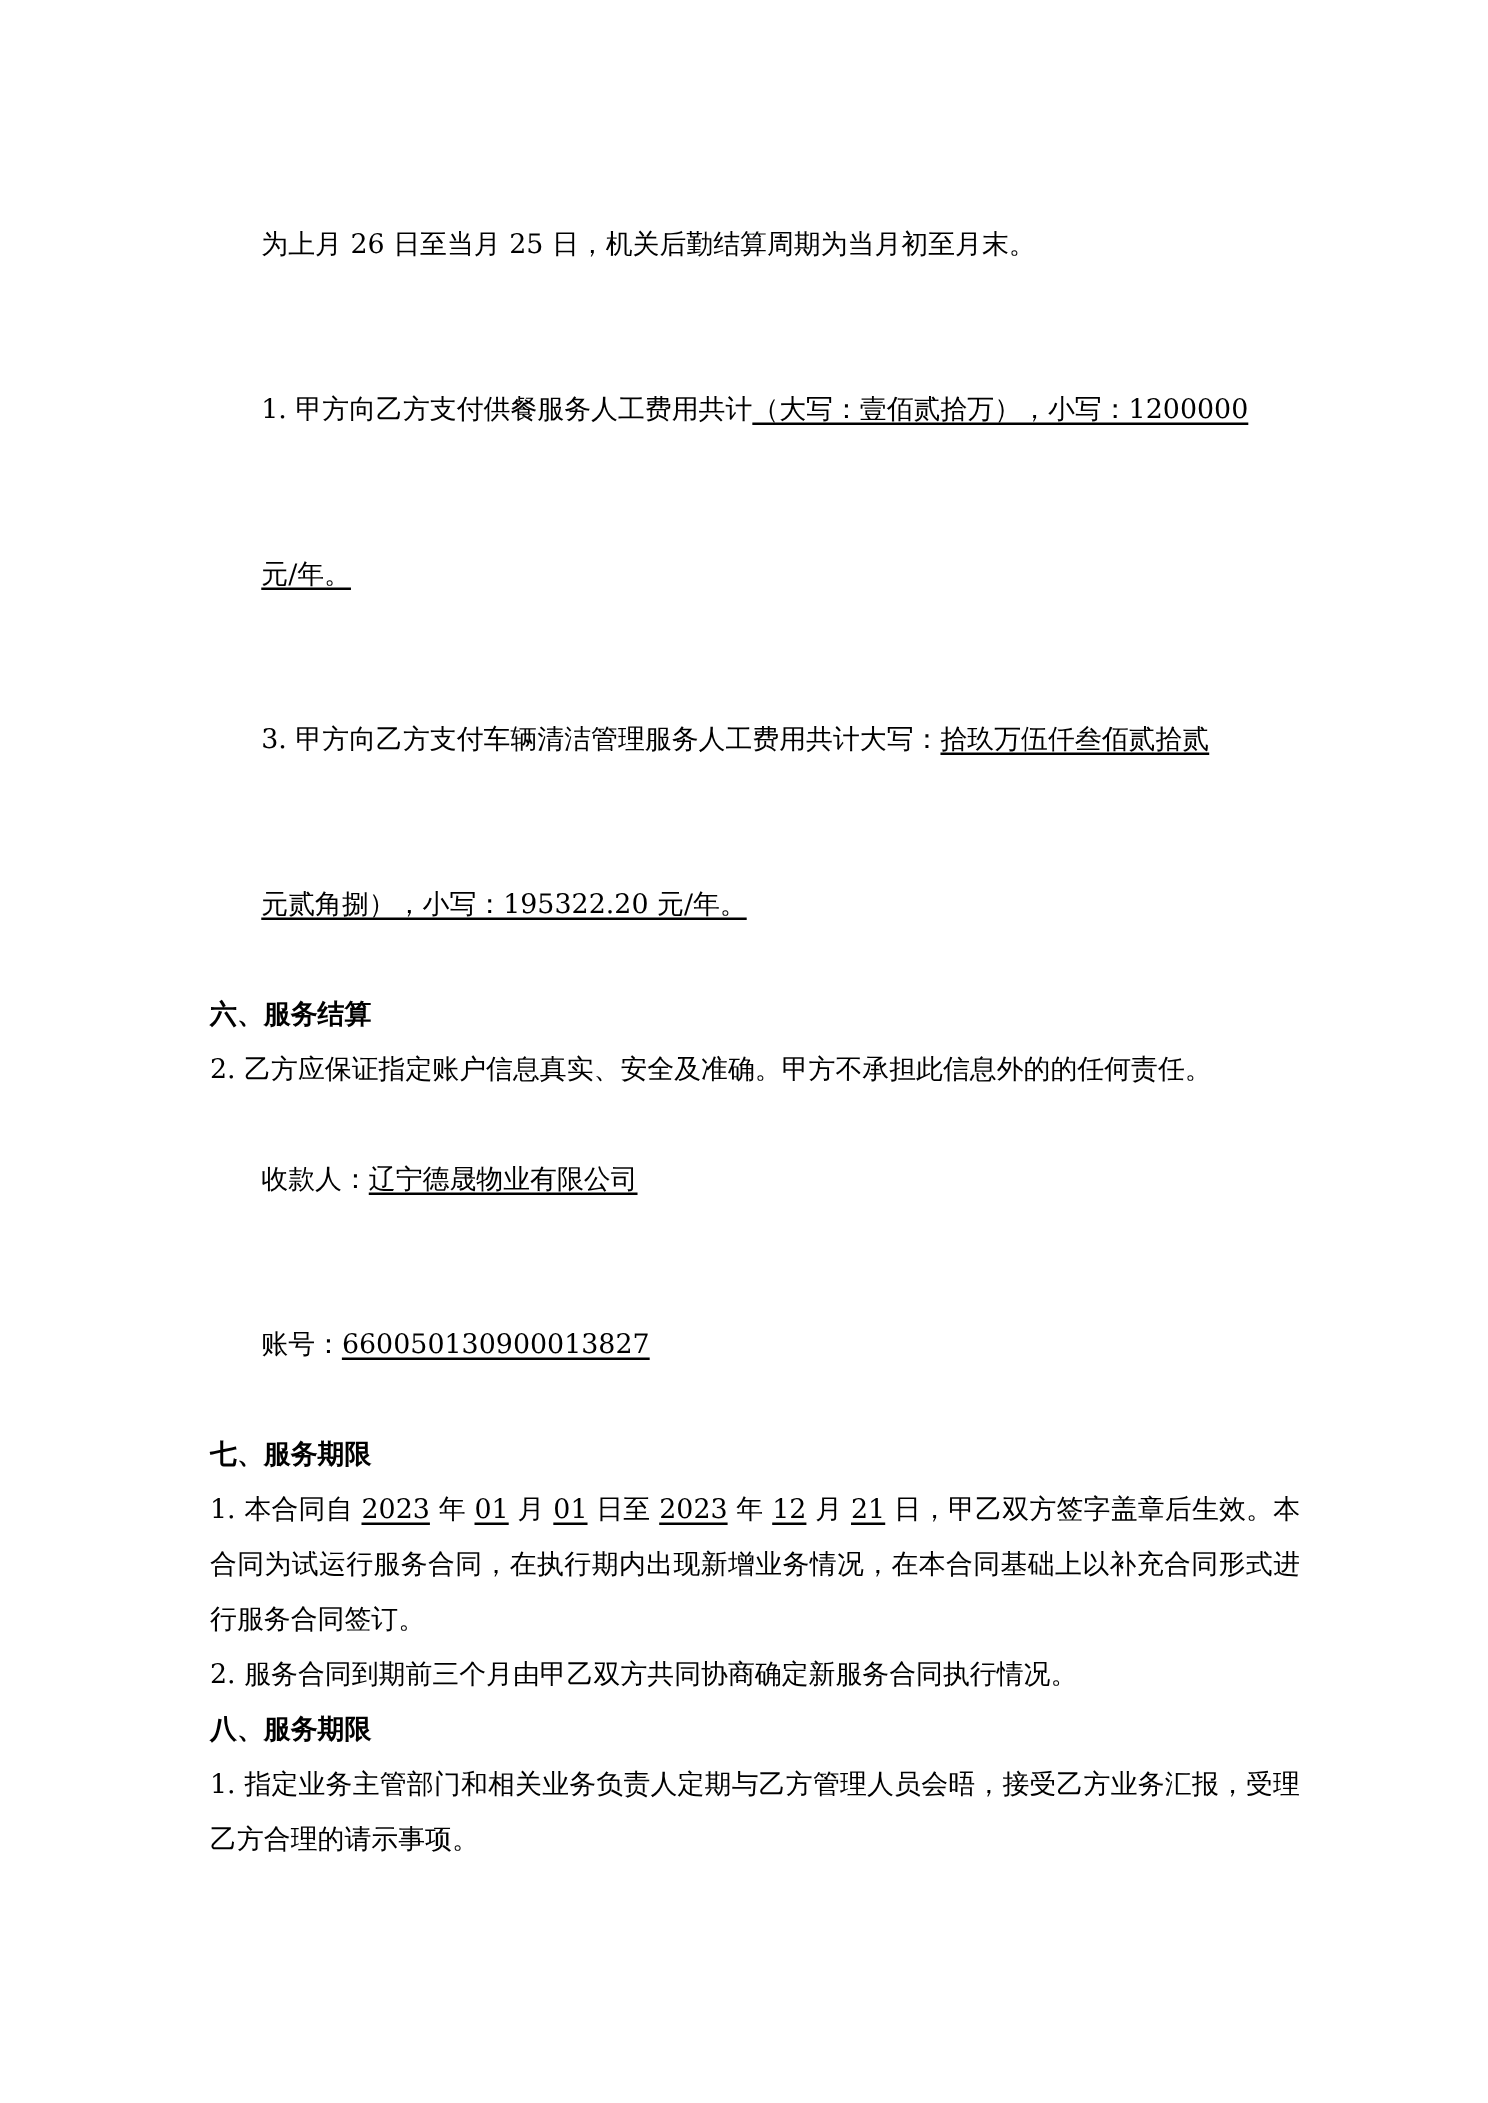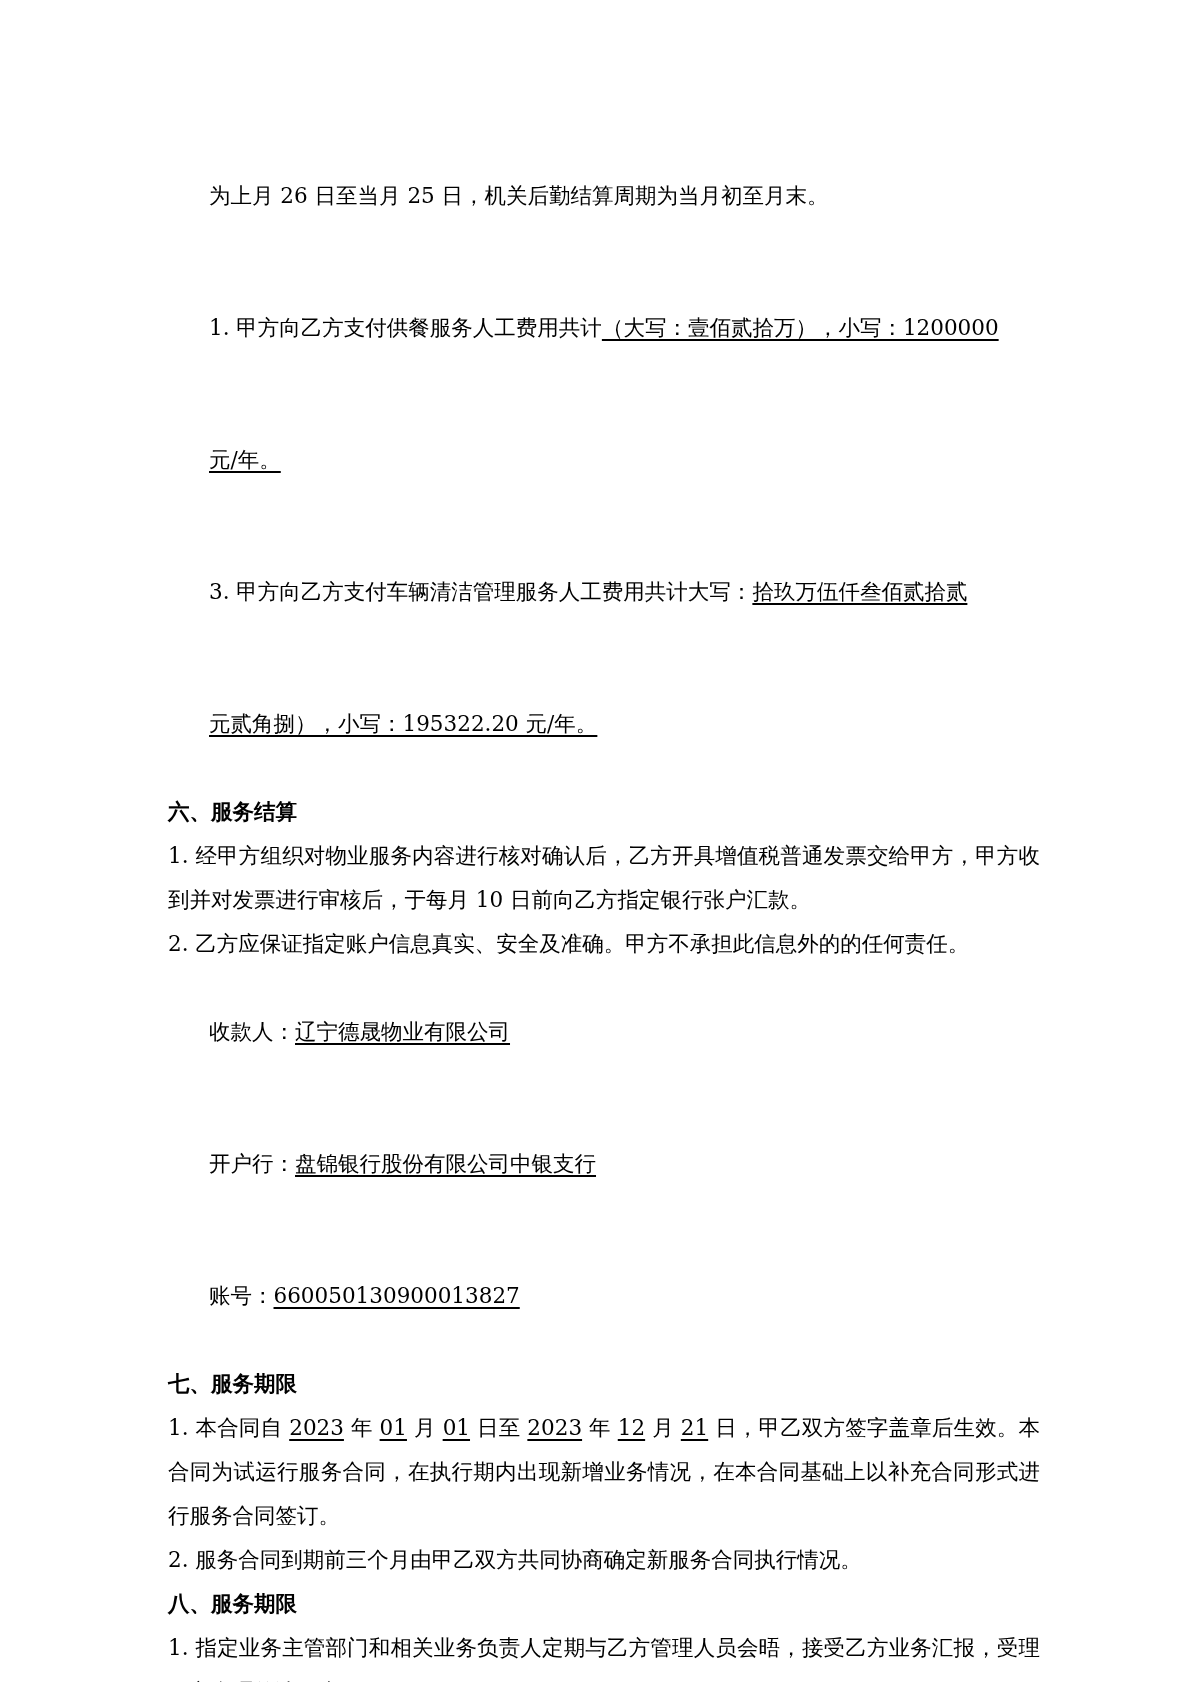--- a/index.html
+++ b/index.html
@@ -69,31 +69,27 @@
     <p class="line">
       <span>3. 甲方向乙方支付车辆清洁管理服务人工费用共计大写：</span><span class="u">拾玖万伍仟叁佰贰拾贰</span>
     </p>
 
     <p class="line">
       <span class="u">元贰角捌），小写：195322.20 元/年。</span>
     </p>
 
     <p class="heading">六、服务结算</p>
 
-    <p class="para">1. 经甲方组织对物业服务内容进行核对确认后，乙方开具增值税普通发票交给甲方，甲方收到并对发票进行审核后，于每月 10 日前向乙方指定银行张户汇款。</p>
 
     <p class="para">2. 乙方应保证指定账户信息真实、安全及准确。甲方不承担此信息外的的任何责任。</p>
 
     <p class="line">
       <span>收款人：</span><span class="u">辽宁德晟物业有限公司</span>
     </p>
 
-    <p class="line">
-      <span>开户行：</span><span class="u">盘锦银行股份有限公司中银支行</span>
-    </p>
 
     <p class="line">
       <span>账号：</span><span class="u num">660050130900013827</span>
     </p>
 
     <p class="heading">七、服务期限</p>
 
     <p class="para">
       <span>1. 本合同自 </span><span class="u num">2023</span><span> 年 </span><span class="u num">01</span><span> 月 </span><span class="u num">01</span><span> 日至 </span><span class="u num">2023</span><span> 年 </span><span class="u num">12</span><span> 月 </span><span class="u num">21</span><span> 日，甲乙双方签字盖章后生效。本合同为试运行服务合同，在执行期内出现新增业务情况，在本合同基础上以补充合同形式进行服务合同签订。</span>
     </p>

